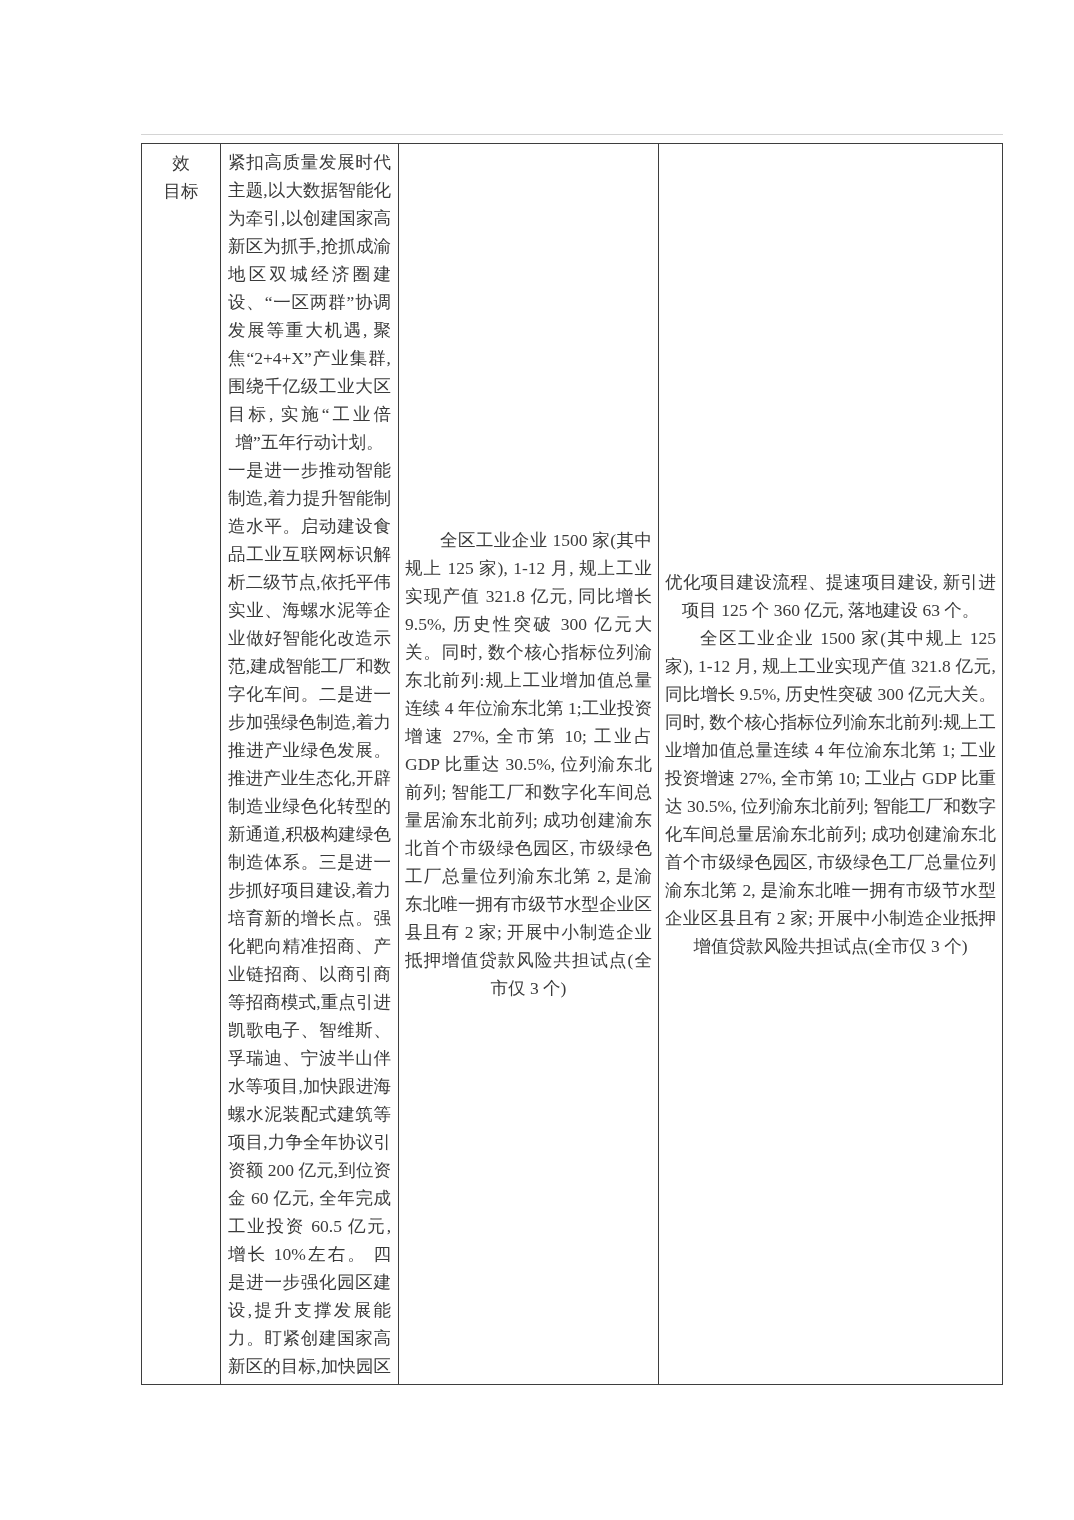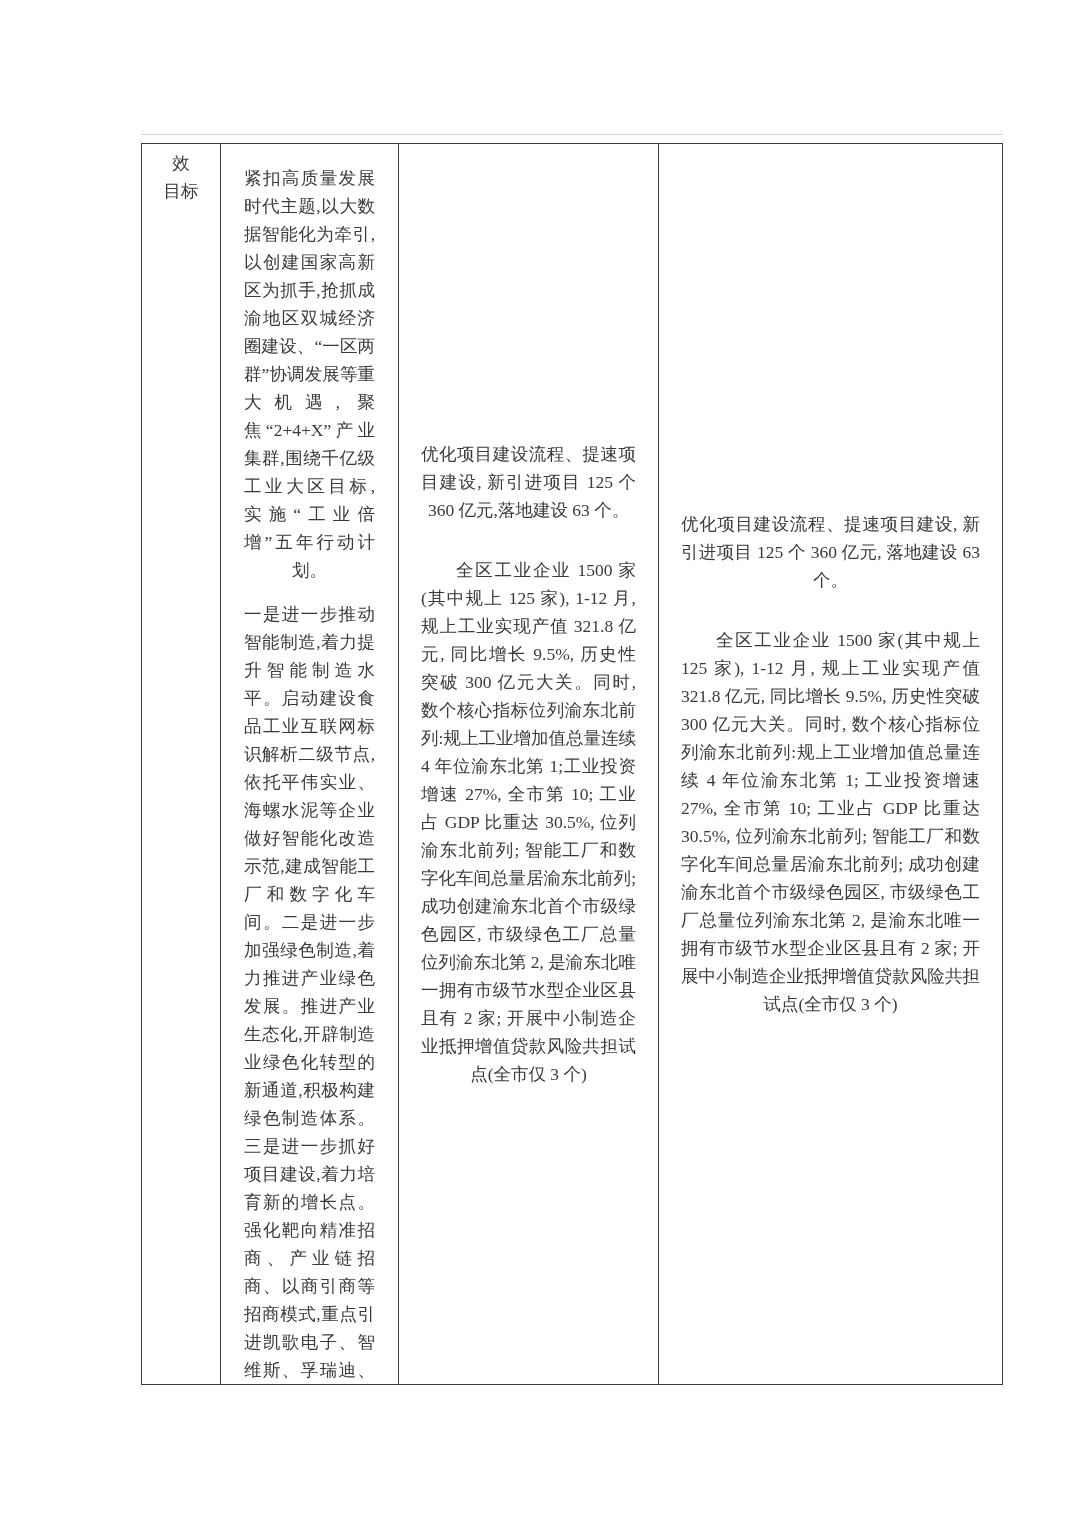--- a/index.html
+++ b/index.html
@@ -66,21 +66,21 @@
     justify-content: center;
   }
   .cell-final {
     flex: 1 1 auto;
     padding: 0 6px;
     display: flex;
     flex-direction: column;
     justify-content: center;
   }
   .cell p {
-    margin: 16px;
+    margin: 0;
     text-align: justify;
     text-align-last: center;
     text-justify: inter-character;
   }
   .cell p.indent {
     text-indent: 2em;
   }
   .label-line {
     display: block;
   }
@@ -96,21 +96,20 @@
     <span class="label-line">效</span>
     <span class="label-line">目标</span>
   </div>
 
   <div class="cell cell-target">
     <p>紧扣高质量发展时代主题,以大数据智能化为牵引,以创建国家高新区为抓手,抢抓成渝地区双城经济圈建设、“一区两群”协调发展等重大机遇, 聚焦“2+4+X”产业集群,围绕千亿级工业大区目标, 实施“工业倍增”五年行动计划。</p>
     <p>一是进一步推动智能制造,着力提升智能制造水平。启动建设食品工业互联网标识解析二级节点,依托平伟实业、海螺水泥等企业做好智能化改造示范,建成智能工厂和数字化车间。二是进一步加强绿色制造,着力推进产业绿色发展。推进产业生态化,开辟制造业绿色化转型的新通道,积极构建绿色制造体系。三是进一步抓好项目建设,着力培育新的增长点。强化靶向精准招商、产业链招商、以商引商等招商模式,重点引进凯歌电子、智维斯、孚瑞迪、宁波半山伴水等项目,加快跟进海螺水泥装配式建筑等项目,力争全年协议引资额 200 亿元,到位资金 60 亿元, 全年完成工业投资 60.5 亿元,增长 10%左右。 四是进一步强化园区建设,提升支撑发展能力。盯紧创建国家高新区的目标,加快园区基础设施建设,启动国家双创</p>
   </div>
 
   <div class="cell cell-mid">
-    <p>优化项目建设流程、提速项目建设, 新引进项目 125 个 360 亿元,落地建设 63 个。</p>
     <p class="indent">全区工业企业 1500 家(其中规上 125 家), 1-12 月, 规上工业实现产值 321.8 亿元, 同比增长 9.5%, 历史性突破 300 亿元大关。同时, 数个核心指标位列渝东北前列:规上工业增加值总量连续 4 年位渝东北第 1;工业投资增速 27%, 全市第 10; 工业占 GDP 比重达 30.5%, 位列渝东北前列; 智能工厂和数字化车间总量居渝东北前列; 成功创建渝东北首个市级绿色园区, 市级绿色工厂总量位列渝东北第 2, 是渝东北唯一拥有市级节水型企业区县且有 2 家; 开展中小制造企业抵押增值贷款风险共担试点(全市仅 3 个)</p>
   </div>
 
   <div class="cell cell-final">
     <p>优化项目建设流程、提速项目建设, 新引进项目 125 个 360 亿元, 落地建设 63 个。</p>
     <p class="indent">全区工业企业 1500 家(其中规上 125 家), 1-12 月, 规上工业实现产值 321.8 亿元, 同比增长 9.5%, 历史性突破 300 亿元大关。同时, 数个核心指标位列渝东北前列:规上工业增加值总量连续 4 年位渝东北第 1; 工业投资增速 27%, 全市第 10; 工业占 GDP 比重达 30.5%, 位列渝东北前列; 智能工厂和数字化车间总量居渝东北前列; 成功创建渝东北首个市级绿色园区, 市级绿色工厂总量位列渝东北第 2, 是渝东北唯一拥有市级节水型企业区县且有 2 家; 开展中小制造企业抵押增值贷款风险共担试点(全市仅 3 个)</p>
   </div>
 
 </div>
 

